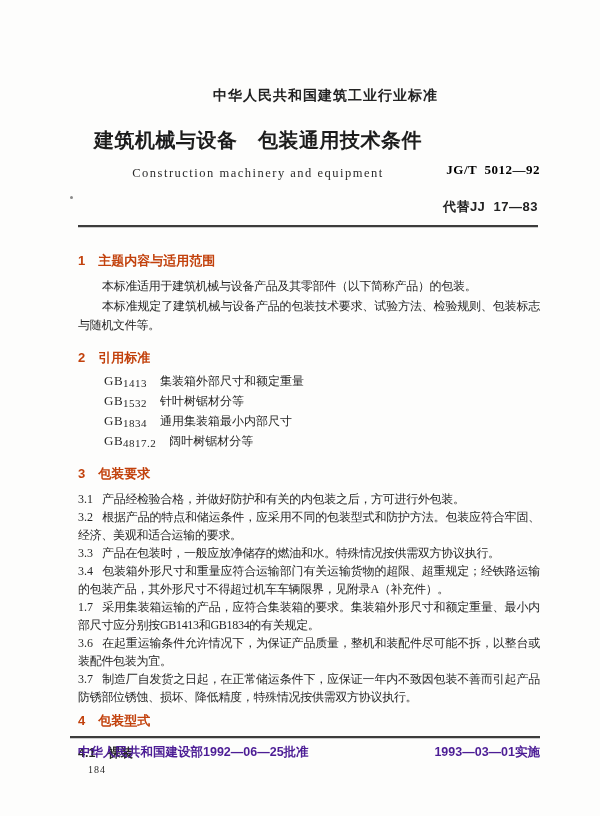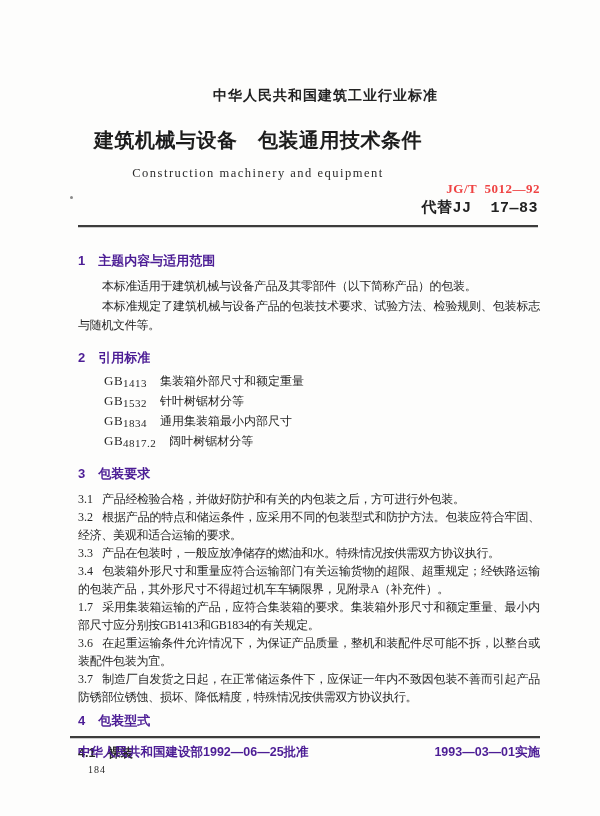--- a/index.html
+++ b/index.html
@@ -35,46 +35,46 @@
     position:absolute; left:58px; width:400px;
     text-align:center;
     font-weight:400; font-size:12.5px; letter-spacing:1.5px;
     color:#2a2a2a;
   }
   .title-en.l1 { top:166px; }
   .title-en.l2 { top:185px; }
   .std-no {
     position:absolute; top:162px; right:60px;
     font-size:13px; font-weight:600; letter-spacing:0.5px;
-    white-space:pre; color:#ef4444;margin-top:19px;
+    white-space:pre; color:#000000;
   }
   .replaces {
     position:absolute; top:198px; right:62px;
-    font-family:Liberation Mono, monospace;
-    font-size:15px; font-weight:700; letter-spacing:0.5px;
+    font-family:Liberation Sans, sans-serif;
+    font-size:13px; font-weight:700; letter-spacing:0.5px;
     white-space:pre; color:#222;
   }
   .rule {
     position:absolute; height:2px;
     background:#3c3c3c;
     box-shadow:0 1px 0 rgba(60,60,60,0.25);
   }
   .rule.top { top:225px; left:78px; width:460px; }
   .rule.bottom { top:736px; left:70px; width:470px; }
 
   
   .content {
     position:absolute; top:240px; left:78px; width:462px;
     font-size:12px; letter-spacing:-0.3px; line-height:18px;
     text-align:justify;
   }
   h2 {
     font-family:"Liberation Sans","DejaVu Sans",sans-serif;
     font-size:13px; font-weight:700; letter-spacing:0;
-    color:#4c1d95; line-height:18px;
+    color:#c2410c; line-height:18px;
   }
   .sec1-h { margin:12px 0 7px; }
   .sec1-p { text-indent:2em; line-height:19.5px; }
   .sec2-h { margin:13px 0 5px; }
   .ref-row { margin-left:26px; line-height:18px; letter-spacing:0; }
   .ref-code { font-size:13px; letter-spacing:0.5px; }
   .ref-num { font-size:11px; vertical-align:-2px; letter-spacing:0.5px; }
   .ref-title { margin-left:13px; }
   .sec3-h { margin:13px 0 7px; }
   .clause { line-height:18px; }

